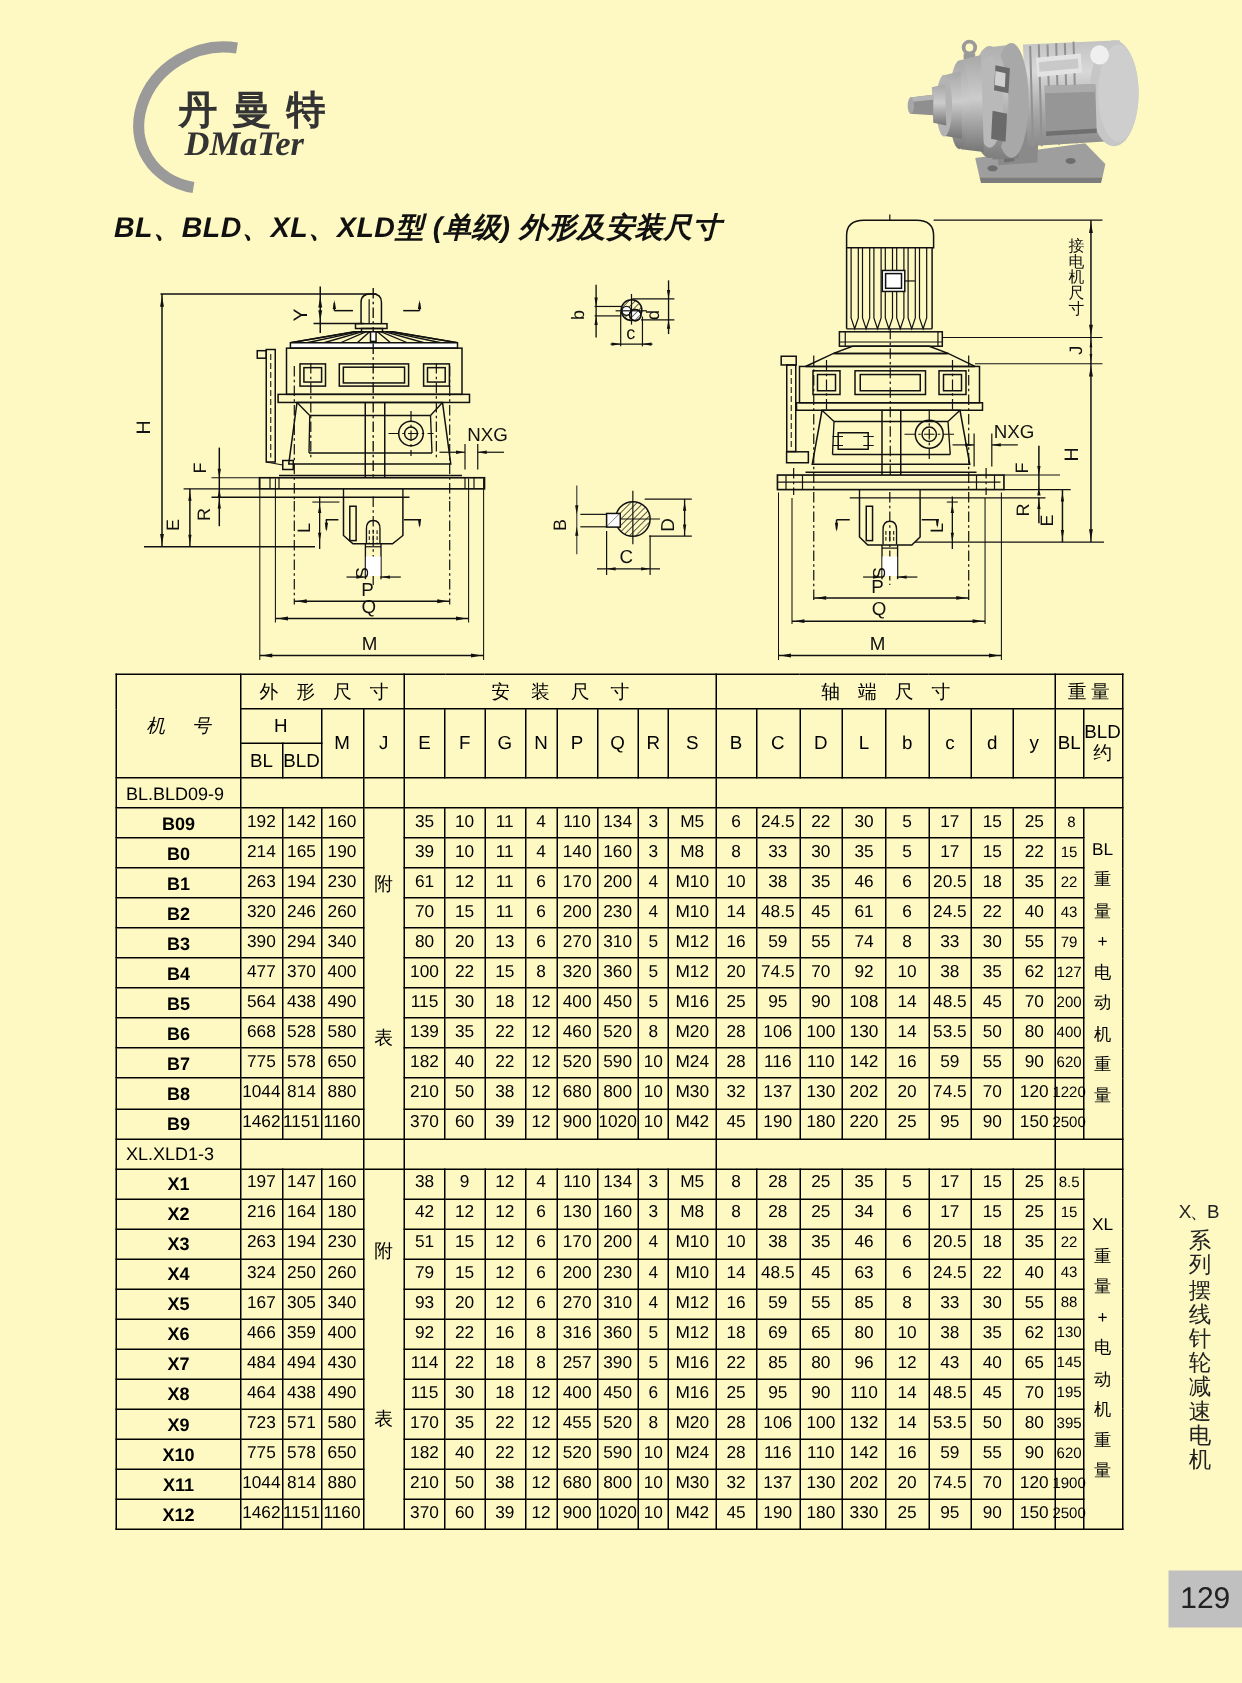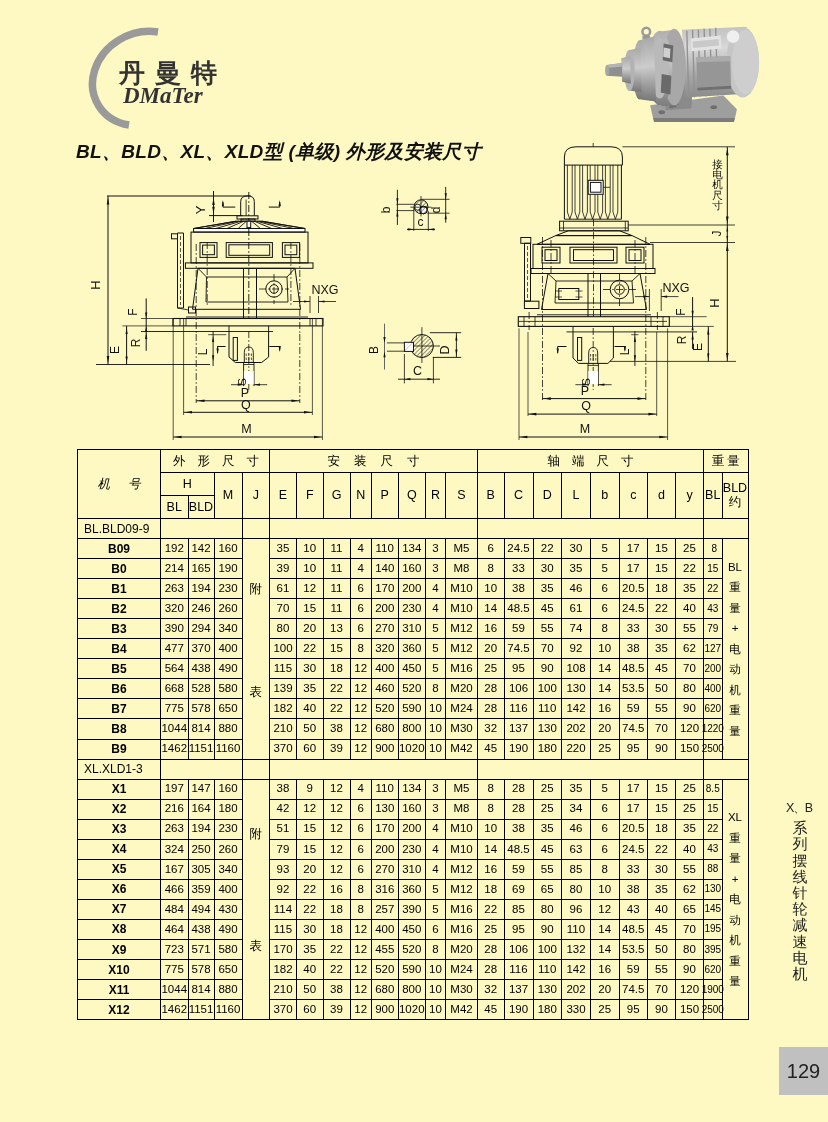--- a/index.html
+++ b/index.html
@@ -22,21 +22,21 @@
 #dt .fu,#dt .biao {position:absolute;left:0;width:100%;text-align:center;font-size:12.5px;}
 #dt .fu {top:20%;}
 #dt .biao {top:67%;}
 #dt td.wcell {vertical-align:middle;font-size:11.5px;}
 #dt td.wt {font-size:10px;overflow:visible;}
 #dt td.wt span {display:inline-block;white-space:nowrap;transform:translateX(-50%);margin-left:50%;}
 #dt .wstack div {line-height:20.5px;}
 #sidetext {position:absolute;left:786px;top:800px;width:28px;text-align:center;font-size:15px;color:#222;}
 #sidetext .xb {font-size:12.5px;letter-spacing:-1px;margin-bottom:4px;white-space:nowrap;margin-left:-2px;}
 #sidetext div {line-height:16.2px;}
-#pagenum {position:absolute;left:779px;top:1047px;width:49px;height:48px;background:#c0c0c0;
+#pagenum {position:absolute;left:779px;top:1047px;width:49px;height:38px;background:#c0c0c0;
 display:flex;align-items:center;justify-content:center;font-size:20px;color:#222;}
 </style></head>
 <body>
 <div id="page">
 
 <svg id="logo" width="165" height="115" viewBox="0 0 165 115">
 
 <path d="M88,7 A46,40 -28 1 0 59,100" fill="none" stroke="#9a9a9a" stroke-width="7.5"></path>
 
 <text x="49" y="57" font-size="26" font-weight="bold" fill="#333" letter-spacing="10">丹曼特</text>

